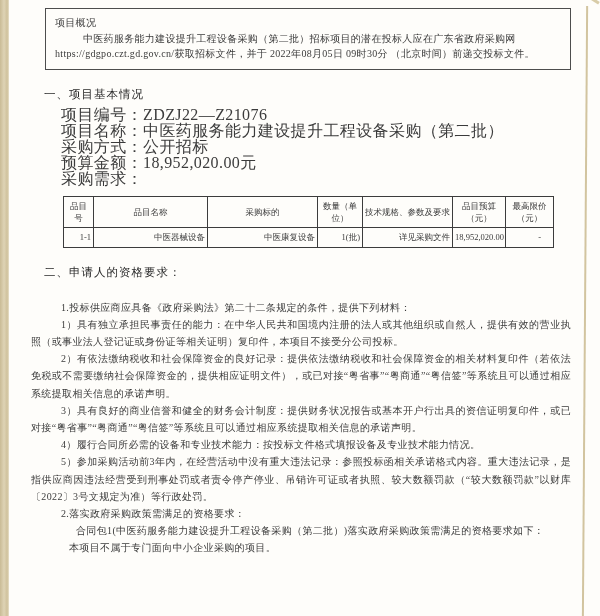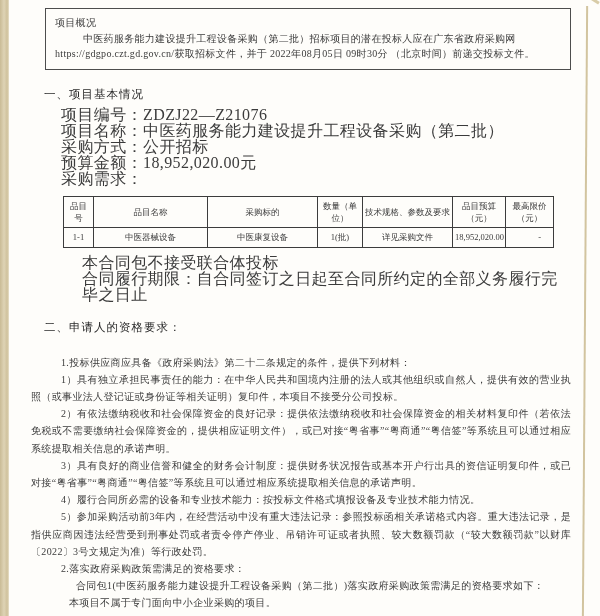--- a/index.html
+++ b/index.html
@@ -40,21 +40,21 @@
   .pkg{margin-top:4px;}
   table.items{
     border-collapse:collapse;margin:9px 0 0 32px;width:490px;
     font-size:8.5px;table-layout:fixed;
   }
   table.items th,table.items td{
     border:1px solid #3c3c3c;text-align:center;
     padding:2px 2px;line-height:12px;overflow:hidden;
   }
   table.items th{font-weight:normal;height:26px;}
-  table.items td{height:15px;}
+  table.items td{height:15px;text-align:right;}
   table.items td.num{text-align:right;padding-right:12px;}
   .notes{margin-top:7px;}
   .quals{margin-top:20px;}
   .quals p{
     margin:0;font-size:10px;line-height:17.2px;
     text-indent:30px;letter-spacing:0.35px;text-align:justify;
   }
   .quals p.ind-a{text-indent:45px;}
   .quals p.ind-b{text-indent:38px;}
 </style>
@@ -109,24 +109,20 @@
         <td>中医器械设备</td>
         <td>中医康复设备</td>
         <td>1(批)</td>
         <td>详见采购文件</td>
         <td class="num">18,952,020.00</td>
         <td class="num">-</td>
       </tr>
     </tbody>
   </table>
 
-  <div class="notes">
-    <p class="ind51">本合同包不接受联合体投标</p>
-    <p class="ind51">合同履行期限：自合同签订之日起至合同所约定的全部义务履行完毕之日止</p>
-  </div>
 
   <h2 class="sec">二、申请人的资格要求：</h2>
 
   <div class="quals">
     <p>1.投标供应商应具备《政府采购法》第二十二条规定的条件，提供下列材料：</p>
     <p>1）具有独立承担民事责任的能力：在中华人民共和国境内注册的法人或其他组织或自然人，提供有效的营业执照（或事业法人登记证或身份证等相关证明）复印件，本项目不接受分公司投标。</p>
     <p>2）有依法缴纳税收和社会保障资金的良好记录：提供依法缴纳税收和社会保障资金的相关材料复印件（若依法免税或不需要缴纳社会保障资金的，提供相应证明文件），或已对接“粤省事”“粤商通”“粤信签”等系统且可以通过相应系统提取相关信息的承诺声明。</p>
     <p>3）具有良好的商业信誉和健全的财务会计制度：提供财务状况报告或基本开户行出具的资信证明复印件，或已对接“粤省事”“粤商通”“粤信签”等系统且可以通过相应系统提取相关信息的承诺声明。</p>
     <p>4）履行合同所必需的设备和专业技术能力：按投标文件格式填报设备及专业技术能力情况。</p>
     <p>5）参加采购活动前3年内，在经营活动中没有重大违法记录：参照投标函相关承诺格式内容。重大违法记录，是指供应商因违法经营受到刑事处罚或者责令停产停业、吊销许可证或者执照、较大数额罚款（“较大数额罚款”以财库〔2022〕3号文规定为准）等行政处罚。</p>

